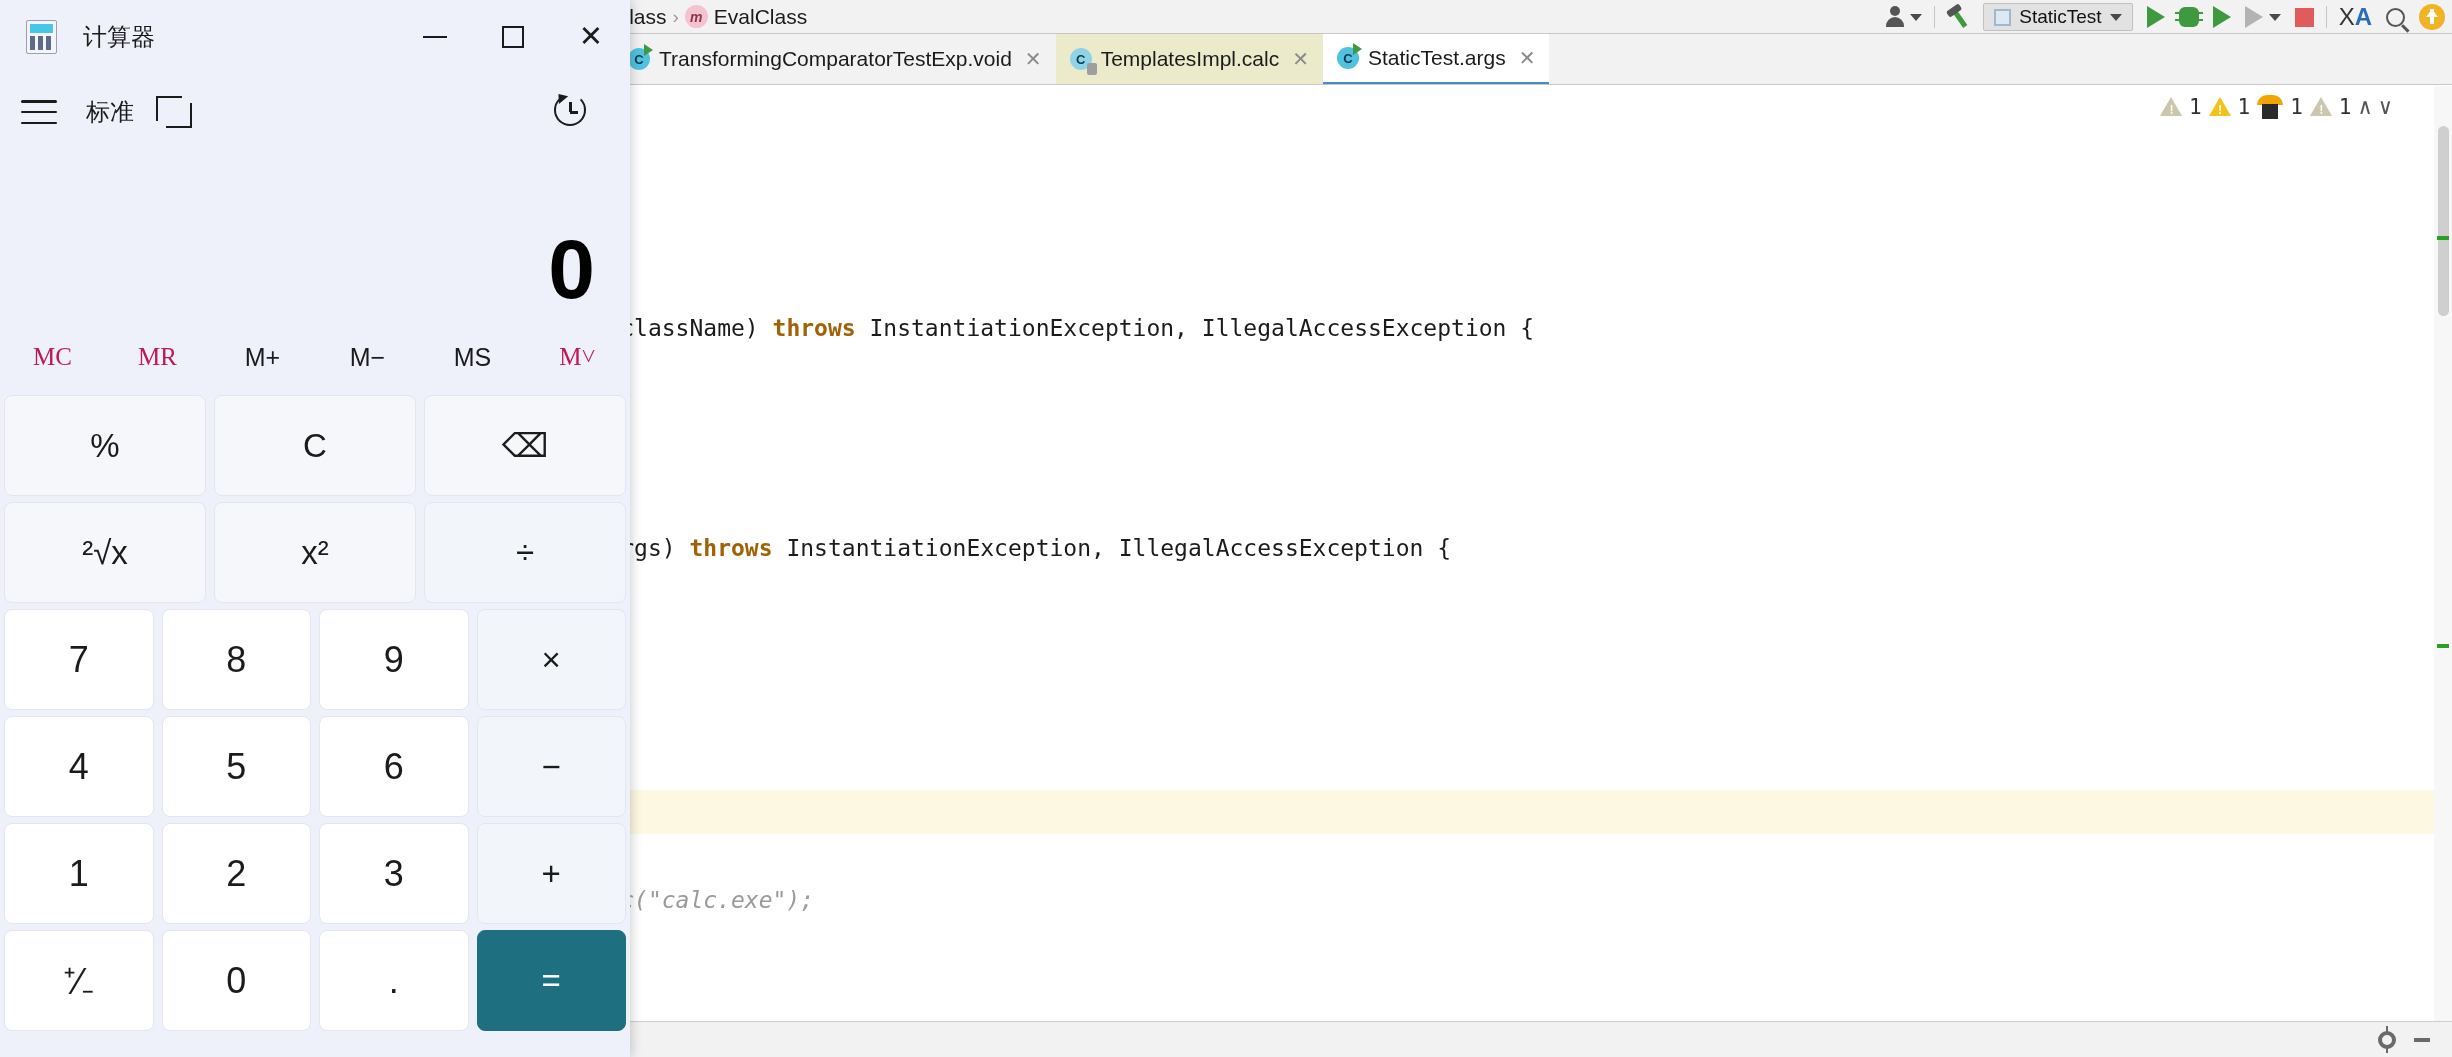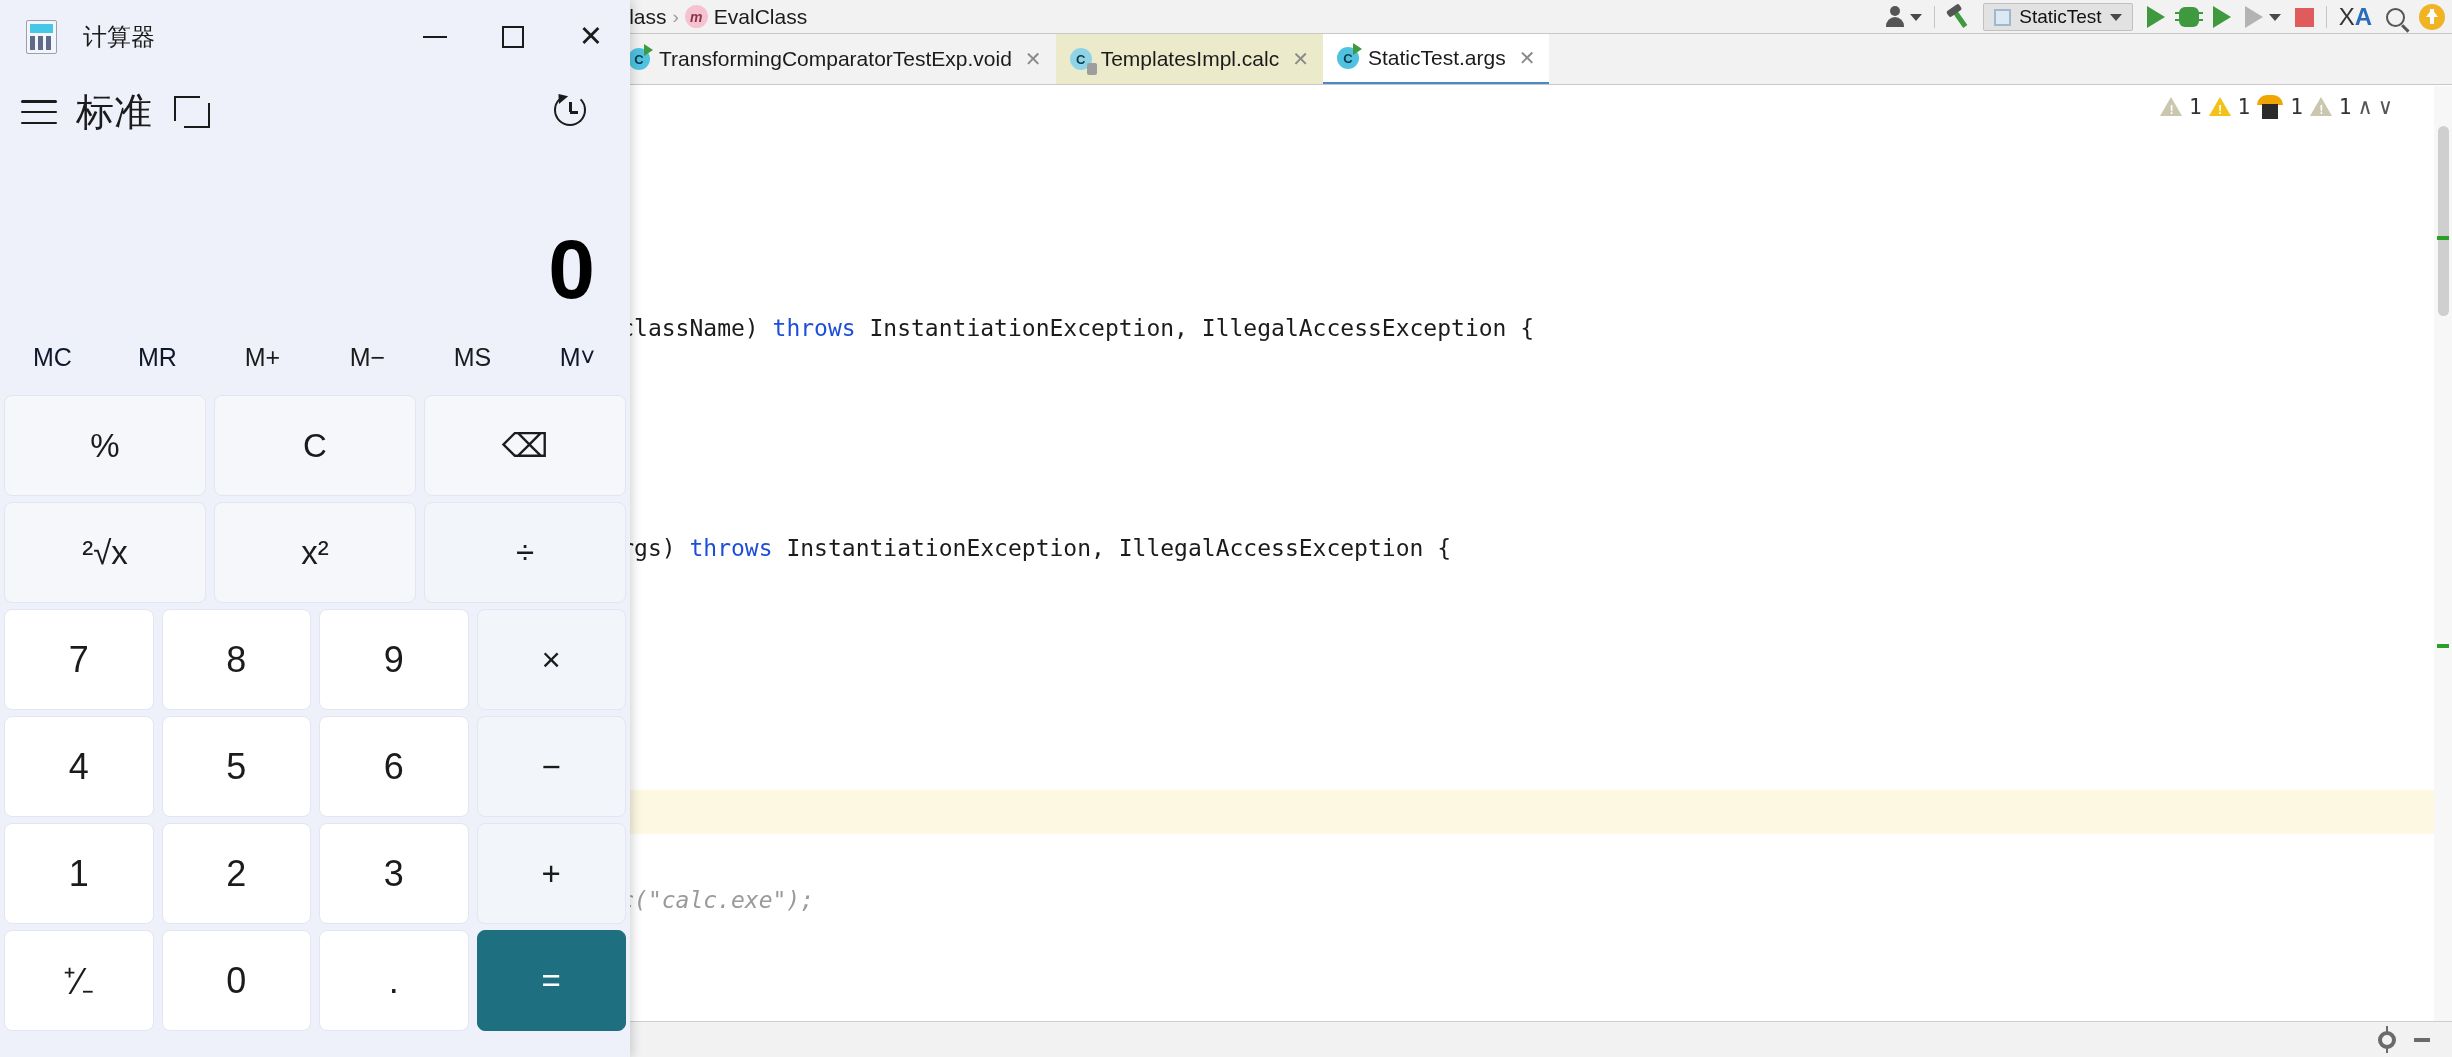--- a/index.html
+++ b/index.html
@@ -130,21 +130,21 @@
   .rungutter { width: 0; height: 0; border-top: 10px solid transparent; border-bottom: 10px solid transparent; border-left: 15px solid #4a9e55; }
   .at-sign { font-size: 22px; color: #666; font-family: "DejaVu Sans Mono", monospace; }
 
   .codearea {
     position: absolute; left: 72px; top: 0; right: 0; height: 935px;
     font-family: "DejaVu Sans Mono", monospace;
     font-size: 23px;
   }
   .cl { height: 44px; line-height: 44px; white-space: pre; padding-left: 22px; }
   .cl.hl { background: #fdf8e2; }
-  .kw { color: #1d4ed8; font-weight: normal; }
+  .kw { color: #a16207; font-weight: bold; }
   .ident { color: #1b1b1b; }
   .cmt { color: #9a9a9a; font-style: italic; }
   .brc { color: #1b1b1b; }
   .hl-id { background: #faeec0; }
   .squiggle { text-decoration: underline wavy #b9b9b9; text-decoration-skip-ink: none; }
 
   .warnstrip {
     position: absolute; right: 60px; top: 94px;
     display: flex; align-items: center; gap: 7px;
     font-family: "DejaVu Sans Mono", monospace; font-size: 21px; color: #333;
@@ -199,21 +199,21 @@
   .calc-title { margin-left: 26px; font-size: 24px; color: #1b1b1b; }
   .wincontrols { position: absolute; right: 0; top: 0; height: 73px; display: flex; }
   .wc { width: 78px; height: 73px; display: flex; align-items: center; justify-content: center; color: #1b1b1b; }
   .wc .min { width: 24px; height: 2px; background: #1b1b1b; }
   .wc .max { width: 22px; height: 22px; border: 2px solid #1b1b1b; }
   .wc .cls { font-size: 29px; line-height: 29px; font-weight: 300; }
 
   .calc-navrow { height: 78px; display: flex; align-items: center; position: relative; }
   .hamburger { margin-left: 18px; width: 42px; height: 34px; display:flex; flex-direction:column; justify-content:space-between; padding: 5px 3px; }
   .hamburger i { display:block; height: 2.5px; background:#1b1b1b; border-radius:2px; }
-  .mode-label { margin-left: 16px; font-size: 38px; color: #1b1b1b; }
+  .mode-label { margin-left: 26px; font-size: 24px; color: #1b1b1b; }
   .keepon {
     margin-left: 22px; width: 36px; height: 32px; position: relative;
   }
   .keepon::before { content:""; position:absolute; left:0; top:0; width:24px; height:23px; border:2.5px solid #1b1b1b; border-right:none; border-bottom:none; }
   .keepon::after { content:""; position:absolute; right:0; bottom:0; width:24px; height:23px; border:2.5px solid #1b1b1b; border-left:none; border-top:none; }
   .history-btn { position: absolute; right: 40px; top: 50%; transform: translateY(-50%); width: 36px; height: 36px; }
   .history-btn .ring { width: 32px; height: 32px; border: 2.5px solid #1b1b1b; border-radius: 50%; border-top-color: transparent; }
   .history-btn .hand { position: absolute; left: 15px; top: 8px; width: 2.5px; height: 10px; background: #1b1b1b; }
   .history-btn .hand2 { position: absolute; left: 16px; top: 17px; width: 8px; height: 2.5px; background: #1b1b1b; }
   .history-btn .arrow { position: absolute; left: 1px; top: -1px; width: 0; height: 0;
@@ -223,21 +223,21 @@
   .calc-value {
     position: absolute; right: 36px; bottom: 8px;
     font-size: 84px; font-weight: 600; color: #000; letter-spacing: -1px;
   }
 
   .mem-row { height: 62px; display: flex; align-items: center; }
   .mem-btn {
     flex: 1; height: 56px; display: flex; align-items: center; justify-content: center;
     font-size: 25px; color: #1b1b1b; background: transparent; border-radius: 6px;
   }
-  .mem-btn.disabled { color: #0f172a; }
+  .mem-btn.disabled { color: #be185d; font-family: Liberation Serif, serif; }
 
   .keypad { padding: 4px 0 8px 0; }
   .krow { display: flex; height: 107px; }
   .key {
     flex: 1; margin: 3px 4px;
     border-radius: 8px; border: 1px solid #e2e6f0;
     display: flex; align-items: center; justify-content: center;
     font-size: 33px; color: #1b1b1b;
     background: #f7f8fc;
   }

